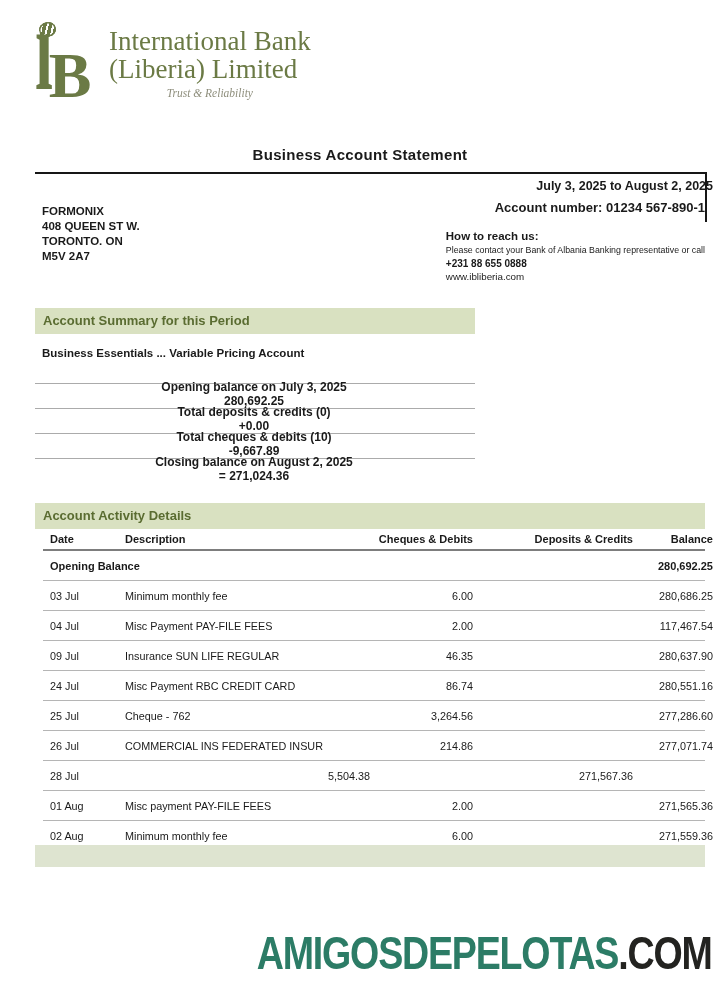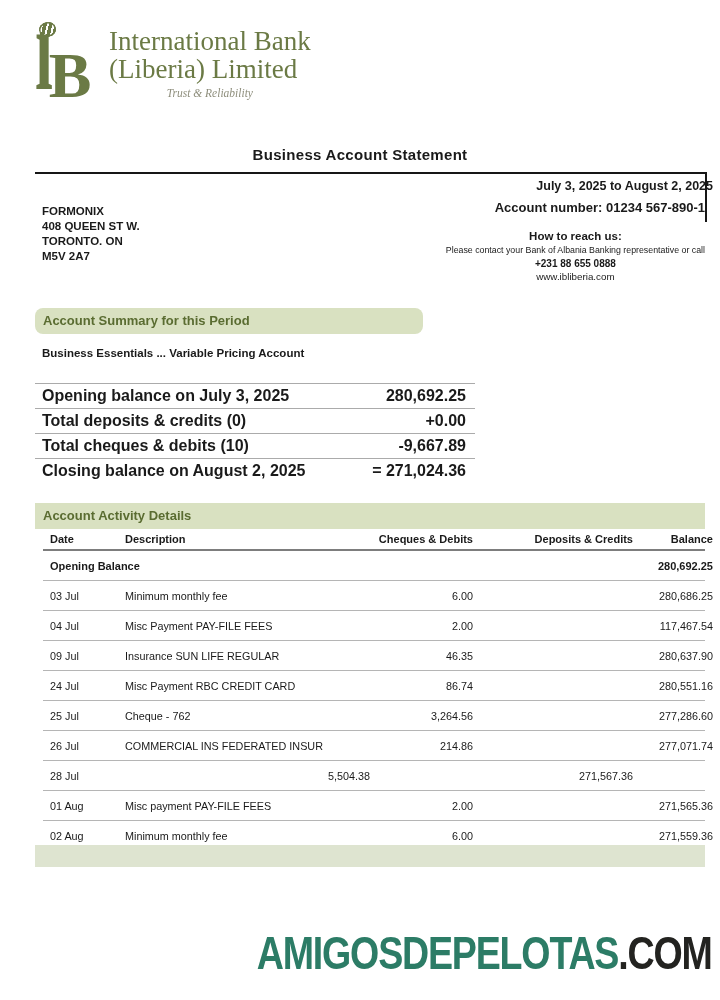--- a/index.html
+++ b/index.html
@@ -28,35 +28,35 @@
 
   .doc-title{position:absolute;top:146px;left:0;width:720px;text-align:center;
              font-weight:bold;font-size:15px;letter-spacing:0.3px;}
   .rule{position:absolute;top:172px;left:35px;width:672px;border-top:2px solid var(--line-dark);}
   .edge-line{position:absolute;top:172px;right:13px;width:2px;height:50px;background:var(--line-dark);}
   .period{position:absolute;top:179px;right:7px;font-weight:bold;font-size:12.5px;}
   .acct{position:absolute;top:200px;right:15px;font-weight:bold;font-size:13px;}
 
   .address{position:absolute;top:204px;left:42px;font-weight:bold;font-size:11.5px;line-height:1.3;}
 
-  .contact{position:absolute;top:230px;right:15px;text-align:center;margin-left:32px;}
+  .contact{position:absolute;top:230px;right:15px;text-align:left;margin-left:32px;}
   .contact .h{font-weight:bold;font-size:11.5px;margin-bottom:3px;}
   .contact .l1{font-size:8.8px;}
   .contact .phone{font-size:10px;font-weight:bold;margin-top:3px;}
   .contact .web{font-size:9.8px;margin-top:2px;}
 
   .section-head{background:var(--section-bg);color:var(--section-text);font-weight:bold;
                 font-size:13px;line-height:26px;height:26px;padding-left:8px;box-sizing:border-box;}
-  .summary-head{position:absolute;top:308px;left:35px;width:388px;border-radius:8px;}
+  .summary-head{position:absolute;top:308px;left:35px;width:440px;}
   .product{position:absolute;top:347px;left:42px;font-weight:bold;font-size:11.5px;}
 
   .summary-table{position:absolute;top:383px;left:35px;width:440px;}
-  .summary-row{display:flex;justify-content:space-between;align-items:center;height:25px;
-               border-top:1.5px solid var(--line-gray);font-weight:bold;font-size:16px;
-               padding:0 9px 0 7px;box-sizing:border-box;}
+  .summary-row{display:flex;justify-content:flex-end;align-items:center;height:25px;
+               border-top:1.5px solid var(--line-gray);font-weight:bold;font-size:12px;
+               padding:0 9px 0 7px;box-sizing:border-box;flex-direction:column;}
 
   .activity-head{position:absolute;top:503px;left:35px;width:670px;}
   .activity-table{position:absolute;top:529px;left:35px;width:670px;}
   .a-row{display:grid;grid-template-columns:75px 252px 103px 160px 80px;align-items:center;margin-left:8px;}
   .a-row span{display:block;}
   .c-date,.c-desc,.c-label{padding-left:7px;}
   .c-debit,.c-credit,.c-bal{text-align:right;}
   .a-header{height:20px;font-weight:bold;font-size:11px;border-bottom:2px solid #7d7d7d;}
   .a-opening{height:29px;font-weight:bold;font-size:11px;}
   .a-opening .c-label{grid-column:1 / 3;}

